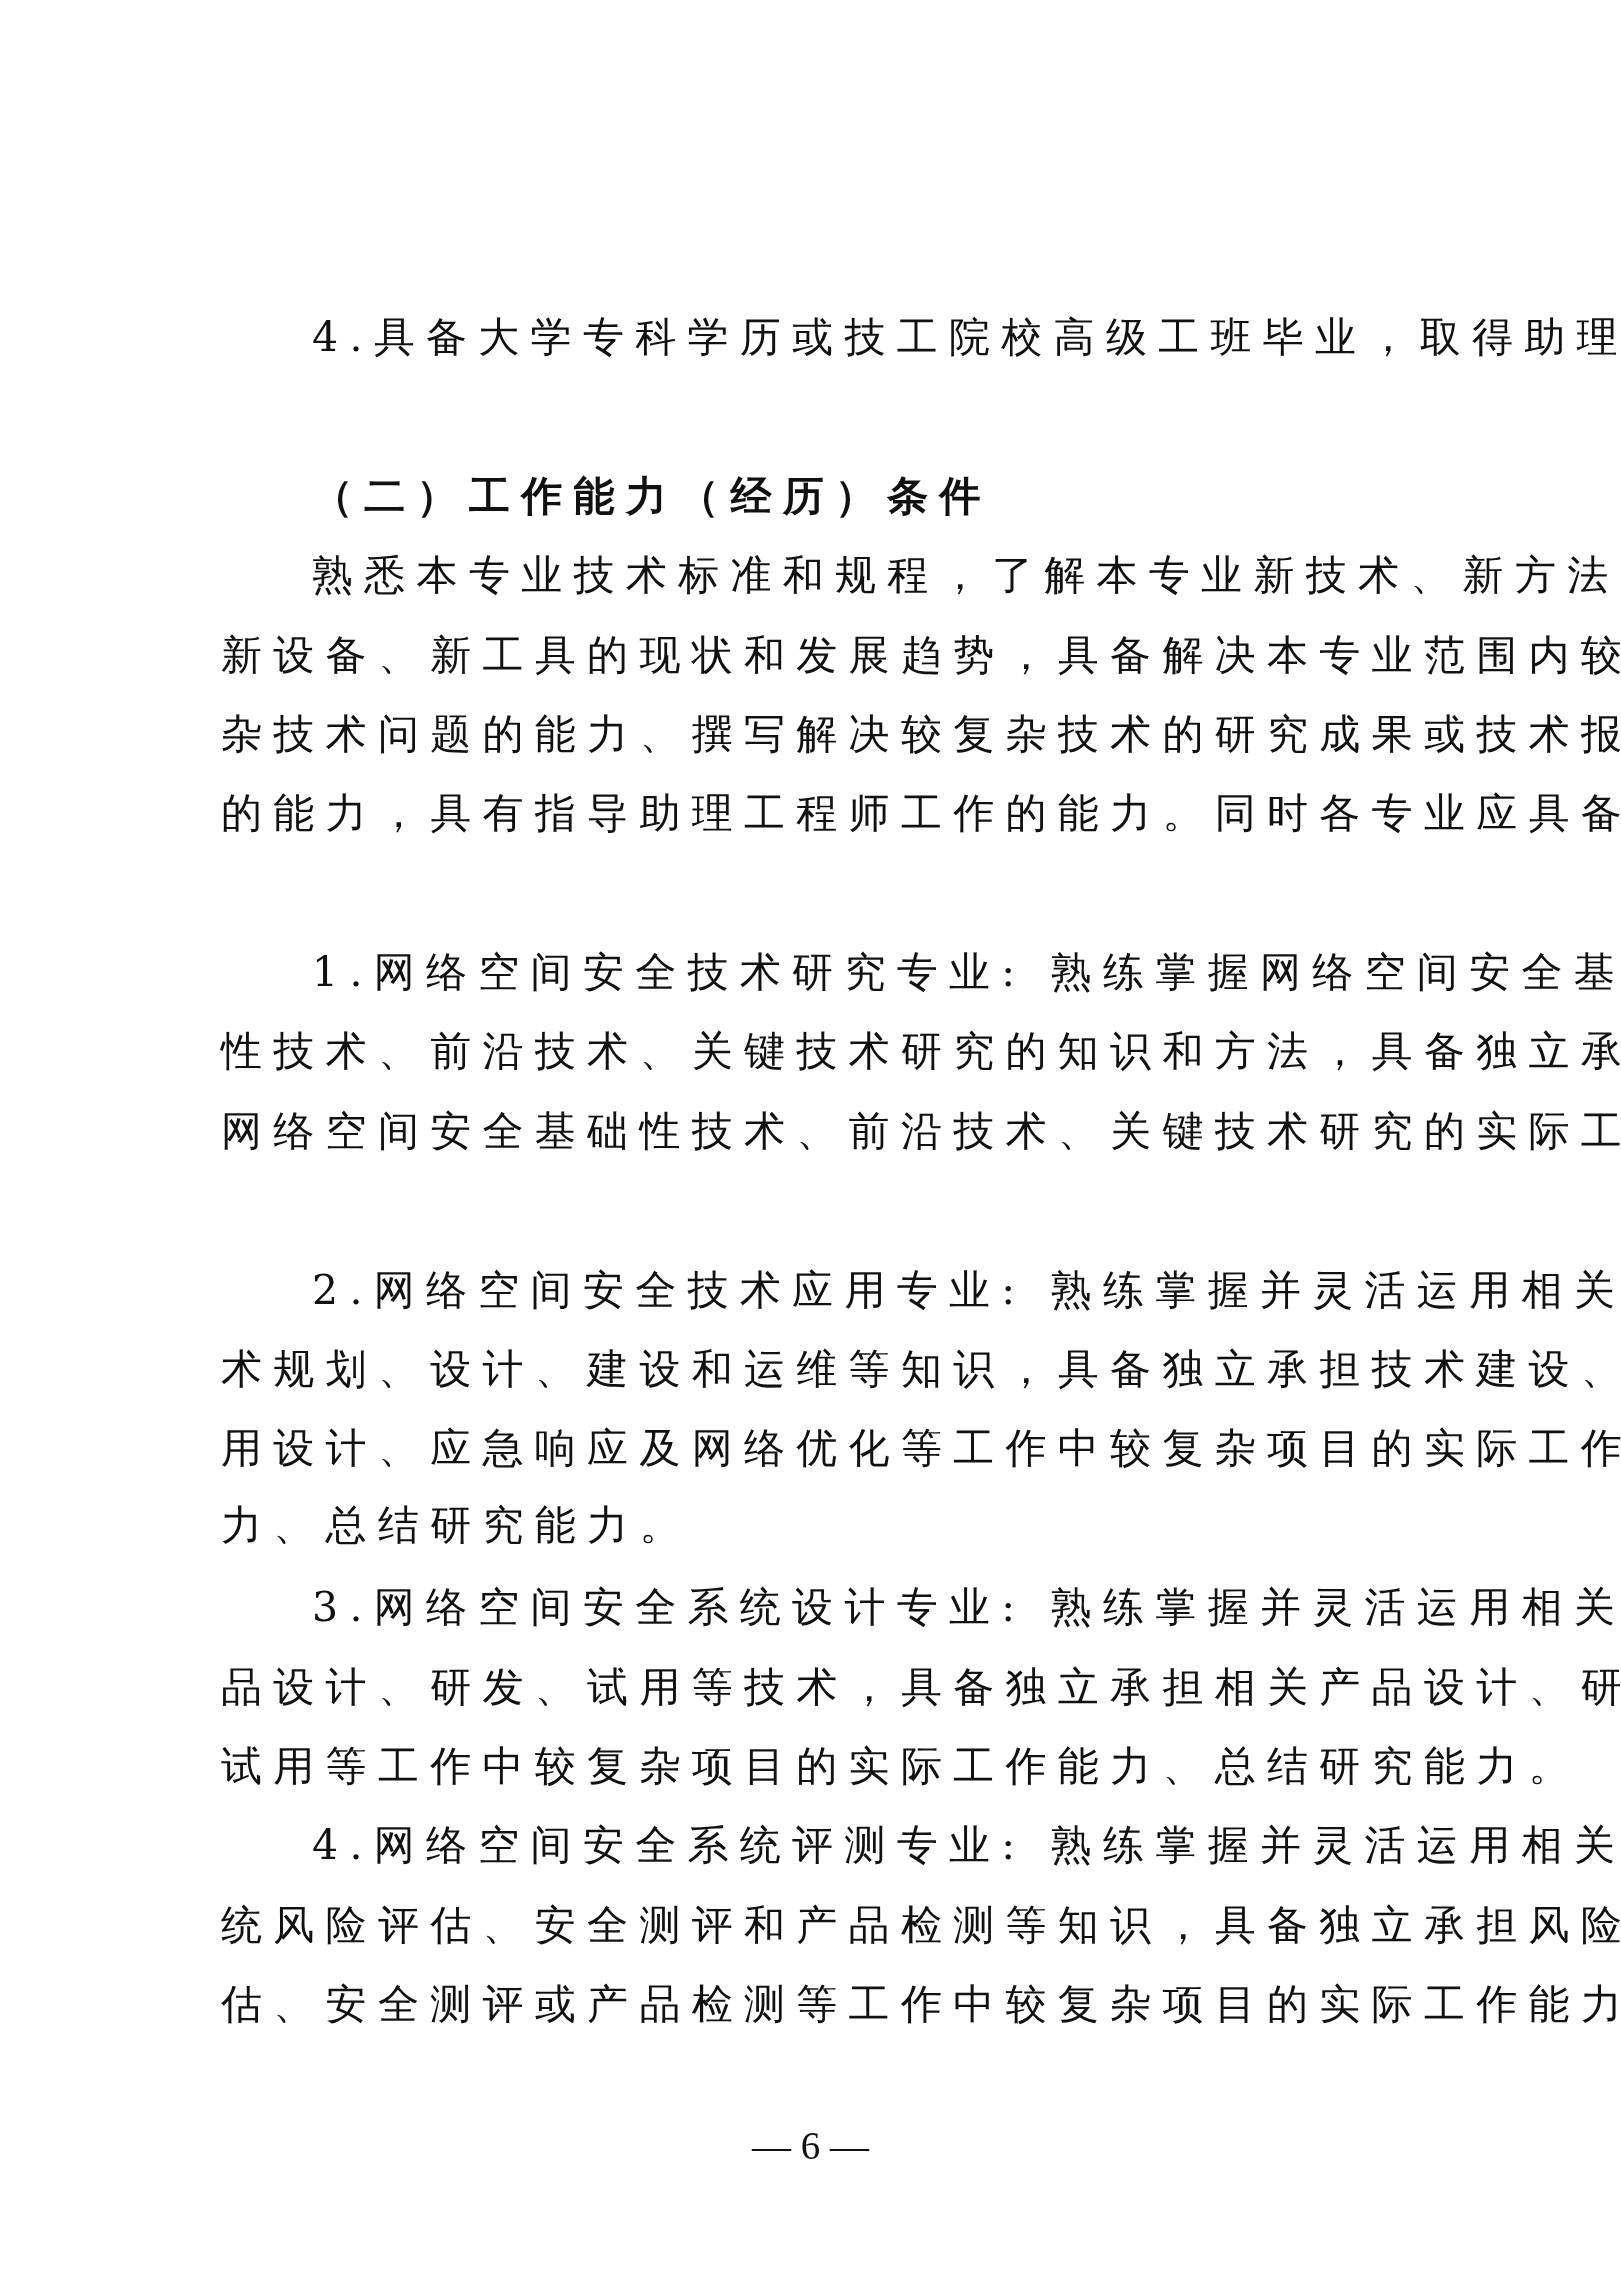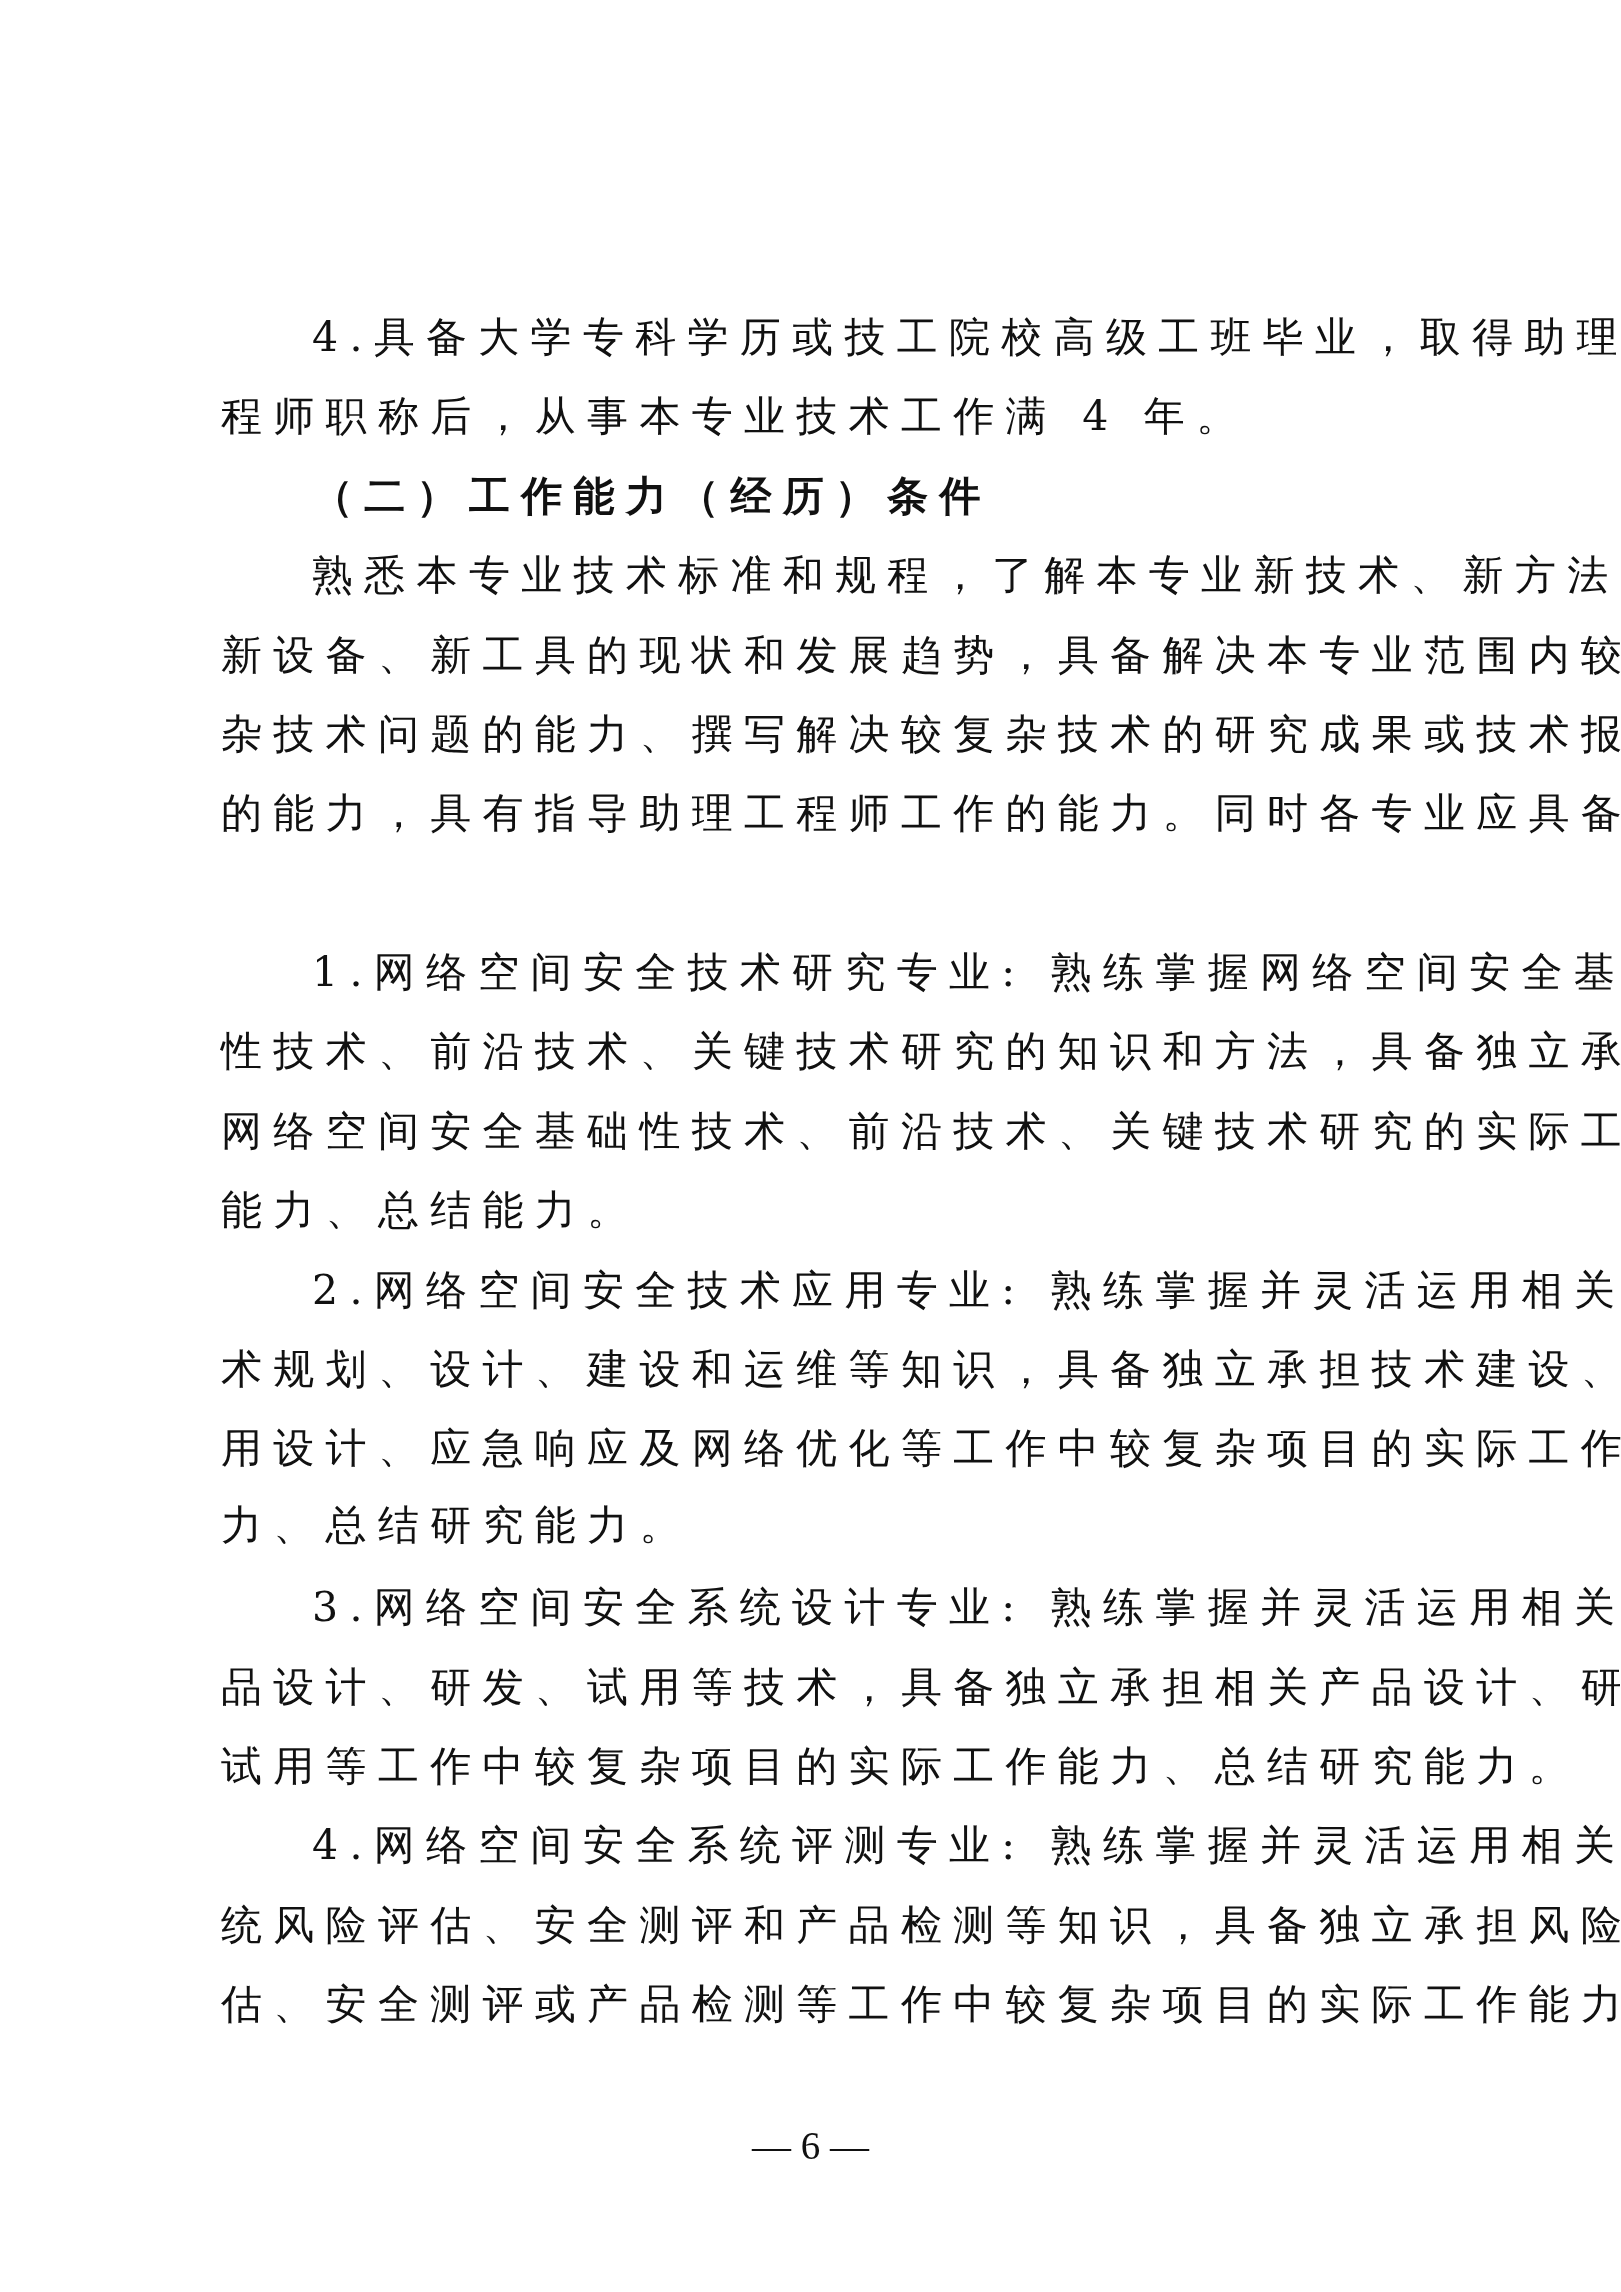--- a/index.html
+++ b/index.html
@@ -11,30 +11,28 @@
   .indent { left:312px; width:1114px; }
   .heading { font-weight:bold; font-family:Liberation Serif, serif; }
   .pagenum { position:absolute; top:2107px; left:0; width:1621px; text-align:center;
              font-size:39px; line-height:78px; font-family:"Liberation Serif", serif; }
 </style>
 </head>
 <body>
 
 <div class="page">
   <div class="line indent" style="top:298px">4.具备大学专科学历或技工院校高级工班毕业，取得助理工</div>
-  <div class="line" style="top:377px">程师职称后，从事本专业技术工作满 4 年。</div>
   <div class="line indent heading" style="top:457px">（二）工作能力（经历）条件</div>
   <div class="line indent" style="top:536px">熟悉本专业技术标准和规程，了解本专业新技术、新方法、</div>
   <div class="line" style="top:616px">新设备、新工具的现状和发展趋势，具备解决本专业范围内较复</div>
   <div class="line" style="top:695px">杂技术问题的能力、撰写解决较复杂技术的研究成果或技术报告</div>
   <div class="line" style="top:774px">的能力，具有指导助理工程师工作的能力。同时各专业应具备下</div>
   <div class="line indent" style="top:933px">1.网络空间安全技术研究专业: 熟练掌握网络空间安全基础</div>
   <div class="line" style="top:1012px">性技术、前沿技术、关键技术研究的知识和方法，具备独立承担</div>
   <div class="line" style="top:1092px">网络空间安全基础性技术、前沿技术、关键技术研究的实际工作</div>
-  <div class="line" style="top:1171px">能力、总结能力。</div>
   <div class="line indent" style="top:1251px">2.网络空间安全技术应用专业: 熟练掌握并灵活运用相关技</div>
   <div class="line" style="top:1330px">术规划、设计、建设和运维等知识，具备独立承担技术建设、应</div>
   <div class="line" style="top:1409px">用设计、应急响应及网络优化等工作中较复杂项目的实际工作能</div>
   <div class="line" style="top:1486px">力、总结研究能力。</div>
   <div class="line indent" style="top:1568px">3.网络空间安全系统设计专业: 熟练掌握并灵活运用相关产</div>
   <div class="line" style="top:1648px">品设计、研发、试用等技术，具备独立承担相关产品设计、研发、</div>
   <div class="line" style="top:1727px">试用等工作中较复杂项目的实际工作能力、总结研究能力。</div>
   <div class="line indent" style="top:1806px">4.网络空间安全系统评测专业: 熟练掌握并灵活运用相关系</div>
   <div class="line" style="top:1886px">统风险评估、安全测评和产品检测等知识，具备独立承担风险评</div>
   <div class="line" style="top:1965px">估、安全测评或产品检测等工作中较复杂项目的实际工作能力、</div>

